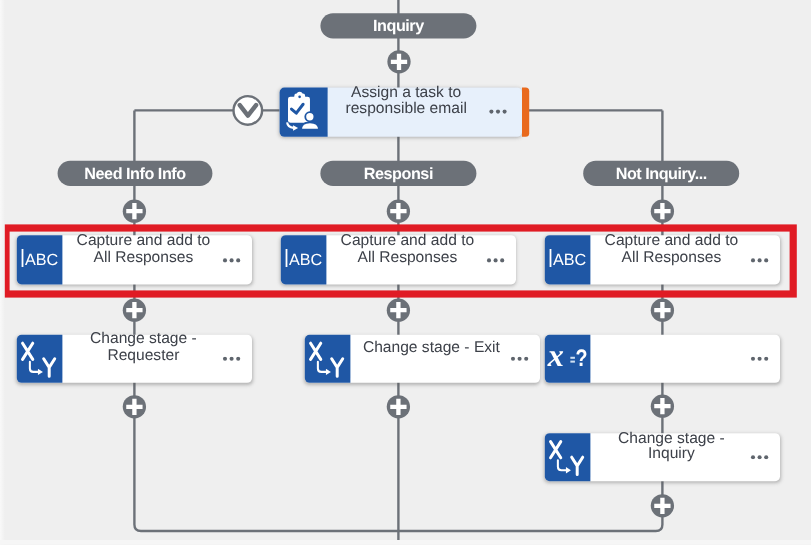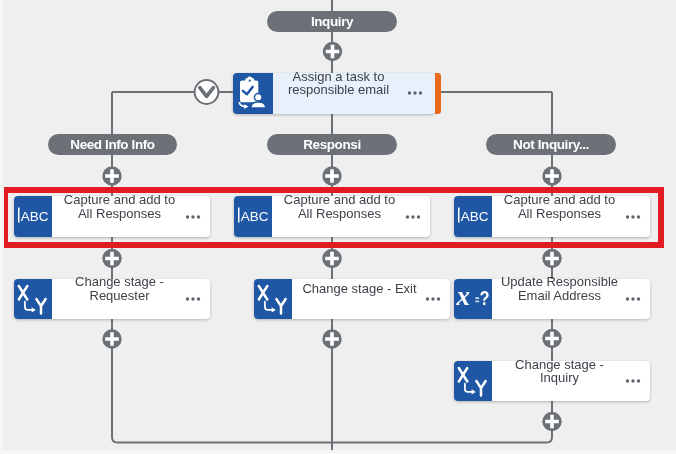--- a/index.html
+++ b/index.html
@@ -162,21 +162,20 @@
 </div>
 <div class="card" style="left:454px;top:278.5px;height:40px;">
   <div class="icon">
       <svg width="38" height="40" viewBox="0 0 38 40">
     <text x="2.5" y="26" font-family="Liberation Serif,serif" font-style="italic" font-size="27" font-weight="bold" fill="#fff">x</text>
     <rect x="21.3" y="18.3" width="3.8" height="1.7" fill="#cfe0f2"></rect>
     <rect x="21.3" y="21.5" width="3.8" height="1.7" fill="#cfe0f2"></rect>
     <text transform="translate(25.6,26) scale(0.82,1)" font-family="Liberation Sans,sans-serif" font-size="20" font-weight="bold" fill="#fff">?</text>
   </svg>
     </div>
-  <div class="ttl">Update Responsible<br>Email Address</div>
   <svg class="dots" width="16" height="4">
       <circle cx="2.5" cy="2" r="1.7" fill="#5f656d"></circle>
       <circle cx="8" cy="2" r="1.7" fill="#5f656d"></circle>
       <circle cx="13.5" cy="2" r="1.7" fill="#5f656d"></circle>
     </svg>
 </div>
 
 <div class="card" style="left:454px;top:361px;height:40px;">
   <div class="icon">
       <svg width="38" height="40" viewBox="0 0 38 40">

